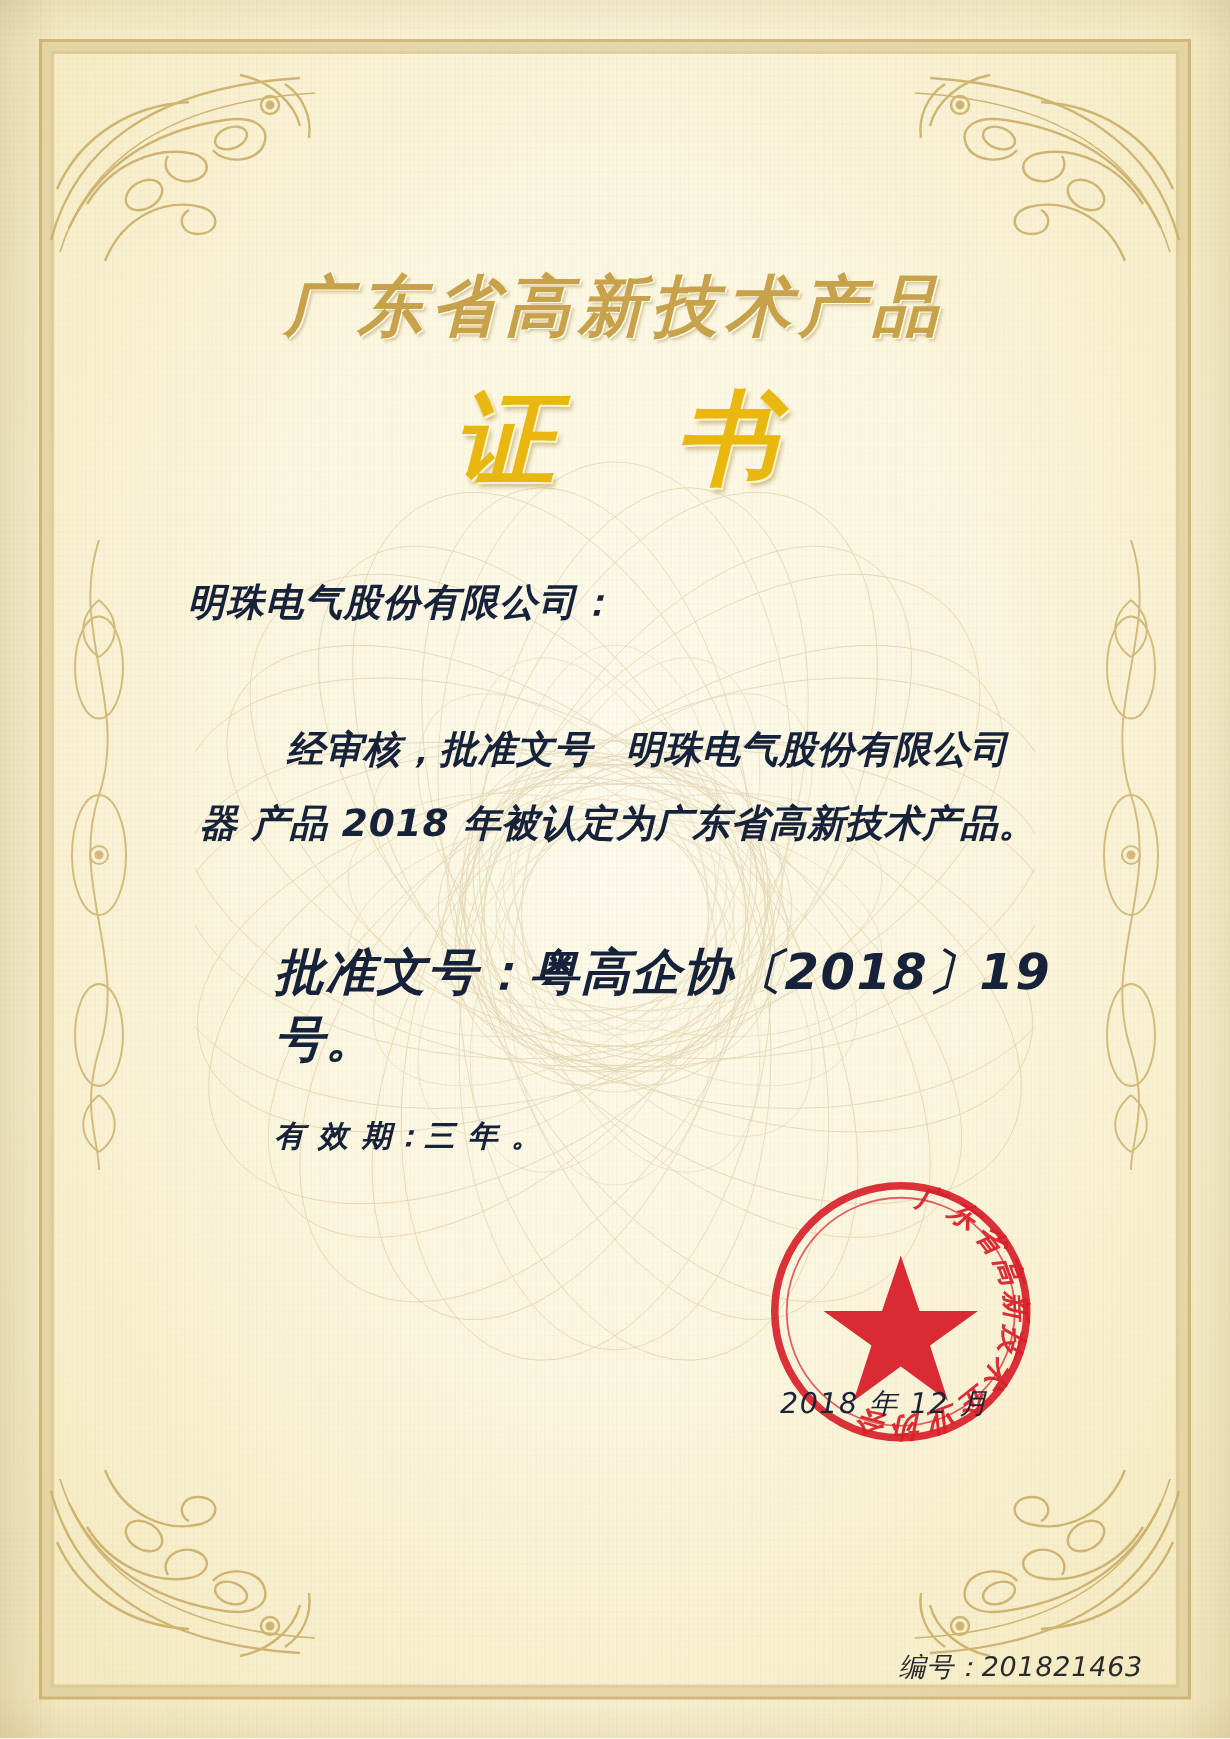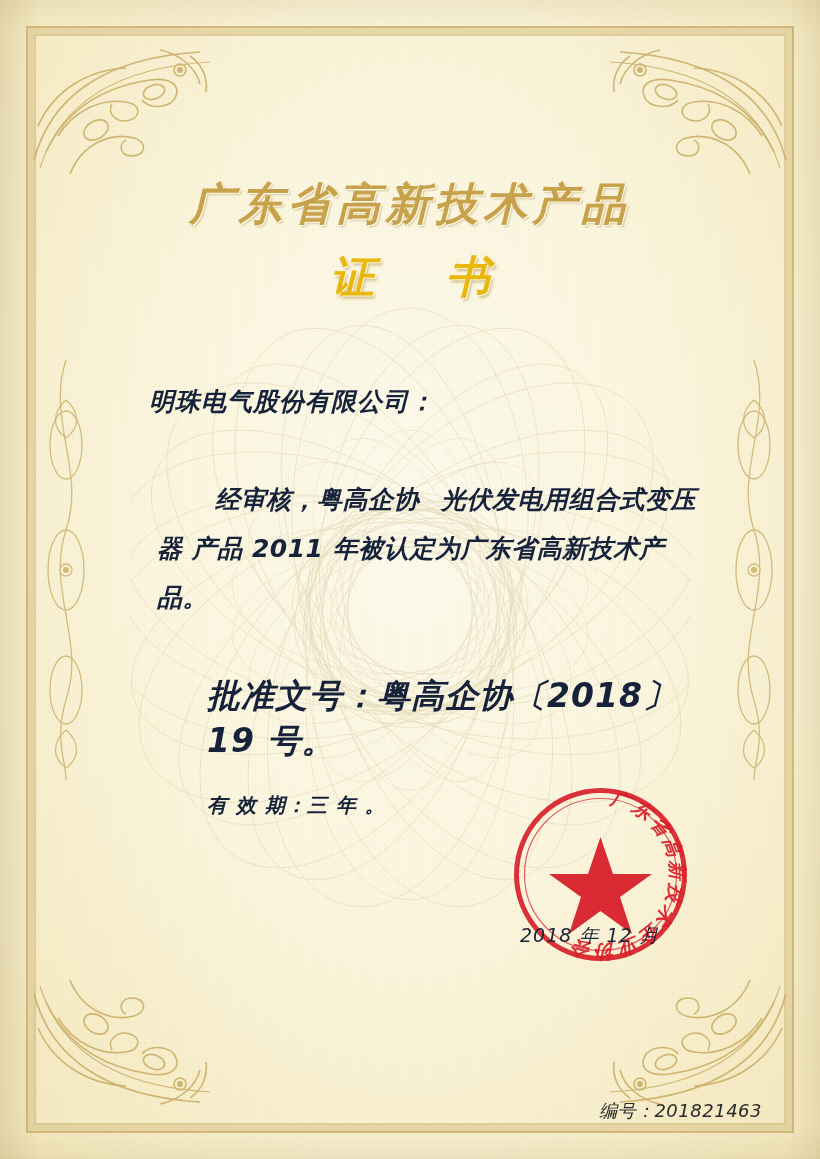--- a/index.html
+++ b/index.html
@@ -92,36 +92,35 @@
     letter-spacing: 5px;
     color: #c8a24a;
     text-shadow: 1px 1px 0 #fffbe8, 2px 2px 2px rgba(150,115,40,0.35);
   }
   .subtitle {
     position: absolute;
     top: 248px;
     width: 100%;
     text-align: center;
     font-family: "DejaVu Sans", sans-serif;
-    font-size: 44px;
+    font-size: 68px;
     font-weight: bold;
     letter-spacing: 28px;
     text-indent: 28px;
     color: #e8b810;
     text-shadow: 1px 1px 0 #fff6d0, 2px 3px 3px rgba(150,105,10,0.4);
   }
 
   .body-text {
     position: absolute;
     left: 125px;
     right: 105px;
     top: 385px;
     color: #1e2a3a;
     font-family: "DejaVu Sans", sans-serif;
-    margin-left: 24px;
   }
   .salutation {
     font-size: 25px;
     font-weight: bold;
     letter-spacing: 1px;
     color: #16213a;
   }
   .para {
     margin-top: 58px;
     font-size: 25px;
@@ -343,22 +342,22 @@
     </g>
   </svg>
 
   <div class="title">广东省高新技术产品</div>
   <div class="subtitle">证 书</div>
 
   <div class="body-text">
     <div class="salutation">明珠电气股份有限公司：</div>
 
     <div class="para">
-      <span class="indent"></span><span>经审核，粤高企协</span><span class="gap"></span><span>光伏发电用组合式变压</span><br>
-      <span>器 产品 2011 年被认定为广东省高新技术产品。</span>
+      <span class="indent"></span><span>经审核，批准文号</span><span class="gap"></span><span>明珠电气股份有限公司</span><br>
+      <span>器 产品 2018 年被认定为广东省高新技术产品。</span>
     </div>
 
     <div class="approval">批准文号：粤高企协〔2018〕19 号。</div>
     <div class="validity">有 效 期：三 年 。</div>
   </div>
 
   <svg class="seal" viewBox="0 0 185 185">
     <defs>
       <path id="sealArc" d="M 92.5 22 A 70.5 70.5 0 1 1 92.4 22" fill="none"></path>
       <path id="sealTextPath" d="M 22 92.5 A 70.5 70.5 0 1 1 163 92.5 A 70.5 70.5 0 1 1 22 92.5" fill="none"></path>

